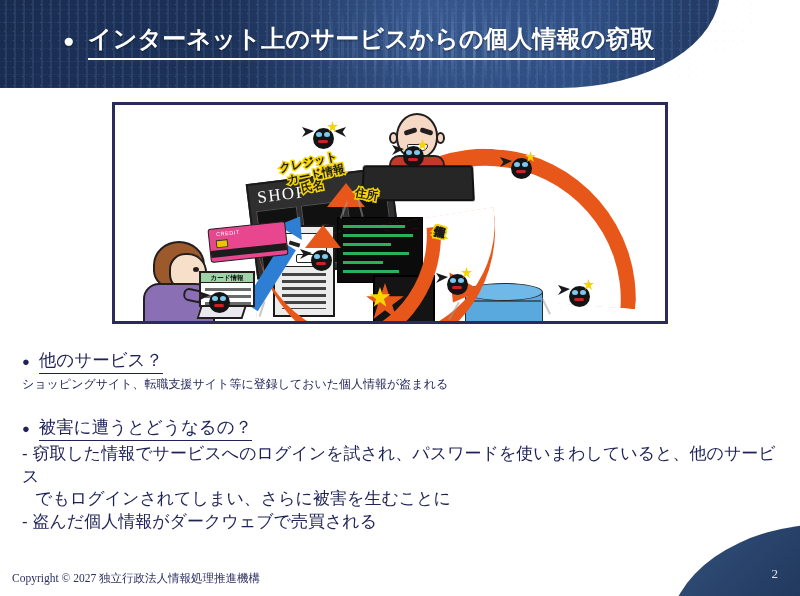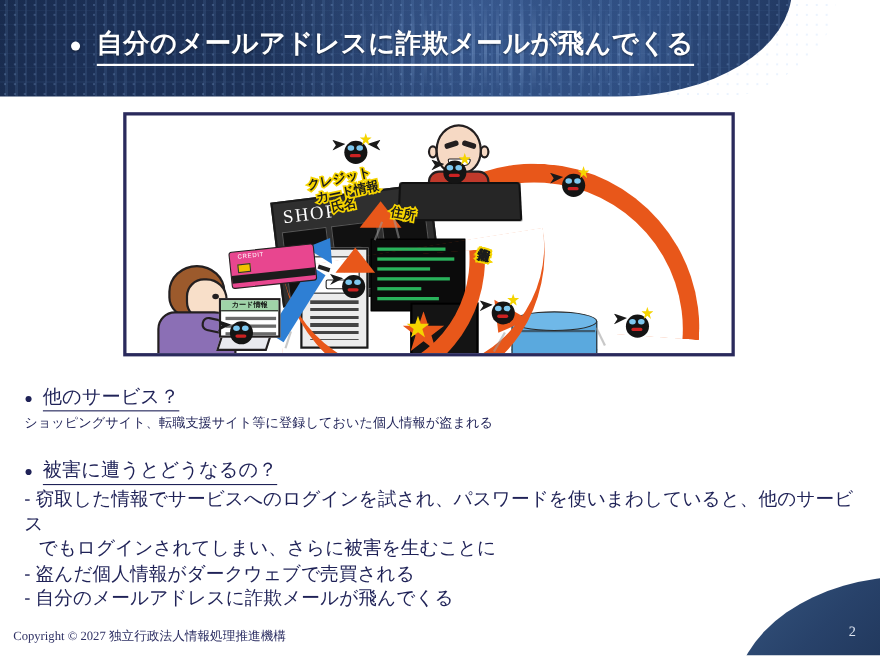--- a/index.html
+++ b/index.html
@@ -478,21 +478,21 @@
 
   <div class="header-band">
     <div class="header-shape"></div>
     <div class="header-tex"></div>
     <div class="header-tex2"></div>
     <div class="header-dots"></div>
   </div>
 
   <div class="header-title">
     <span class="header-bullet">●</span>
-    <span class="title-text">自分のメールアドレスに詐欺メールが飛んでくる</span>
+    <span class="title-text">インターネット上のサービスからの個人情報の窃取</span>
   </div>
 
 
   <div class="illus-frame">
     <div class="illus-canvas">
 
 
       <div class="shop">
         <div class="shop-title">SHOP</div>
         <div class="shop-cart"></div>
@@ -667,22 +667,19 @@
       <span class="u">被害に遭うとどうなるの？</span>
     </div>
 
     <div class="b-item">
       <span>- 窃取した情報でサービスへのログインを試され、パスワードを使いまわしていると、他のサービス</span>
       <span class="cont">でもログインされてしまい、さらに被害を生むことに</span>
     </div>
     <div class="b-item">
       <span>- 盗んだ個人情報がダークウェブで売買される</span>
     </div>
-    <div class="b-item">
-      <span>- 自分のメールアドレスに詐欺メールが飛んでくる</span>
-    </div>
   </div>
 
   <div class="footer-corner"></div>
   <div class="footer-copy">Copyright © 2027  独立行政法人情報処理推進機構</div>
   <div class="footer-pageno">2</div>
 
 </div>
 
 </body></html>

